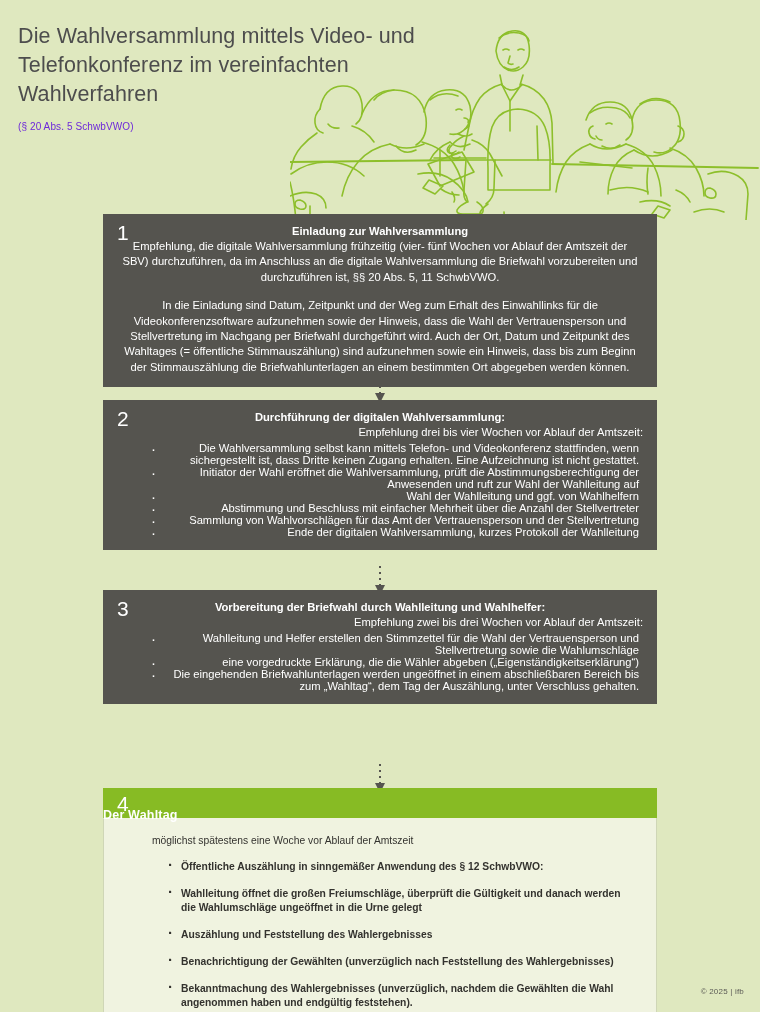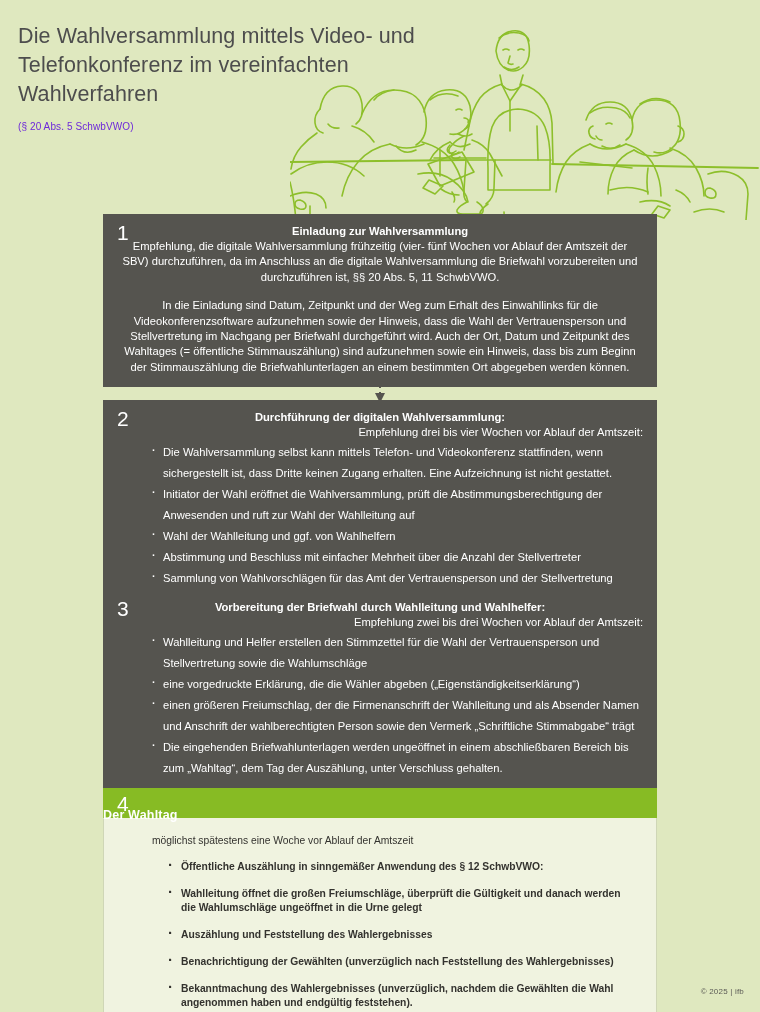--- a/index.html
+++ b/index.html
@@ -94,23 +94,24 @@
   .para.spaced { margin-top: 13px; }
 
   ul.bullets {
     list-style: none;
     margin: 2px 0 0 0;
     padding: 0 4px 0 34px;
   }
   ul.bullets li {
     position: relative;
     font-size: 11.2px;
-    line-height: 21px;
+    line-height: 12px;
     padding-left: 12px;
     margin-bottom: 0px;
+    text-align: right;
   }
   ul.bullets li::before {
     content: "\00B7";
     position: absolute;
     left: 0;
     top: -1px;
     font-size: 15px;
     line-height: 15.4px;
     color: #ffffff;
   }
@@ -319,21 +320,20 @@
     <polygon points="6,29 1,19 11,19" fill="#55544f"></polygon>
   </svg>
 
   <div class="step step-dark" style="top:376px;">
     <div class="step-num">3</div>
     <div class="step-title">Vorbereitung der Briefwahl durch Wahlleitung und Wahlhelfer:</div>
     <div class="step-sub">Empfehlung zwei bis drei Wochen vor Ablauf der Amtszeit:</div>
     <ul class="bullets">
       <li>Wahlleitung und Helfer erstellen den Stimmzettel für die Wahl der Vertrauensperson und Stellvertretung sowie die Wahlumschläge</li>
       <li>eine vorgedruckte Erklärung, die die Wähler abgeben („Eigenständigkeitserklärung“)</li>
-      <li>einen größeren Freiumschlag, der die Firmenanschrift der Wahlleitung und als Absender Namen und Anschrift der wahlberechtigten Person sowie den Vermerk „Schriftliche Stimmabgabe“ trägt</li>
       <li>Die eingehenden Briefwahlunterlagen werden ungeöffnet in einem abschließbaren Bereich bis zum „Wahltag“, dem Tag der Auszählung, unter Verschluss gehalten.</li>
     </ul>
   </div>
 
   <svg class="connector" style="top:550px;" viewBox="0 0 12 30">
     <line x1="6" y1="0" x2="6" y2="20" stroke="#55544f" stroke-width="2" stroke-dasharray="2 4"></line>
     <polygon points="6,29 1,19 11,19" fill="#55544f"></polygon>
   </svg>
 
   <div class="step" style="top:574px;">

